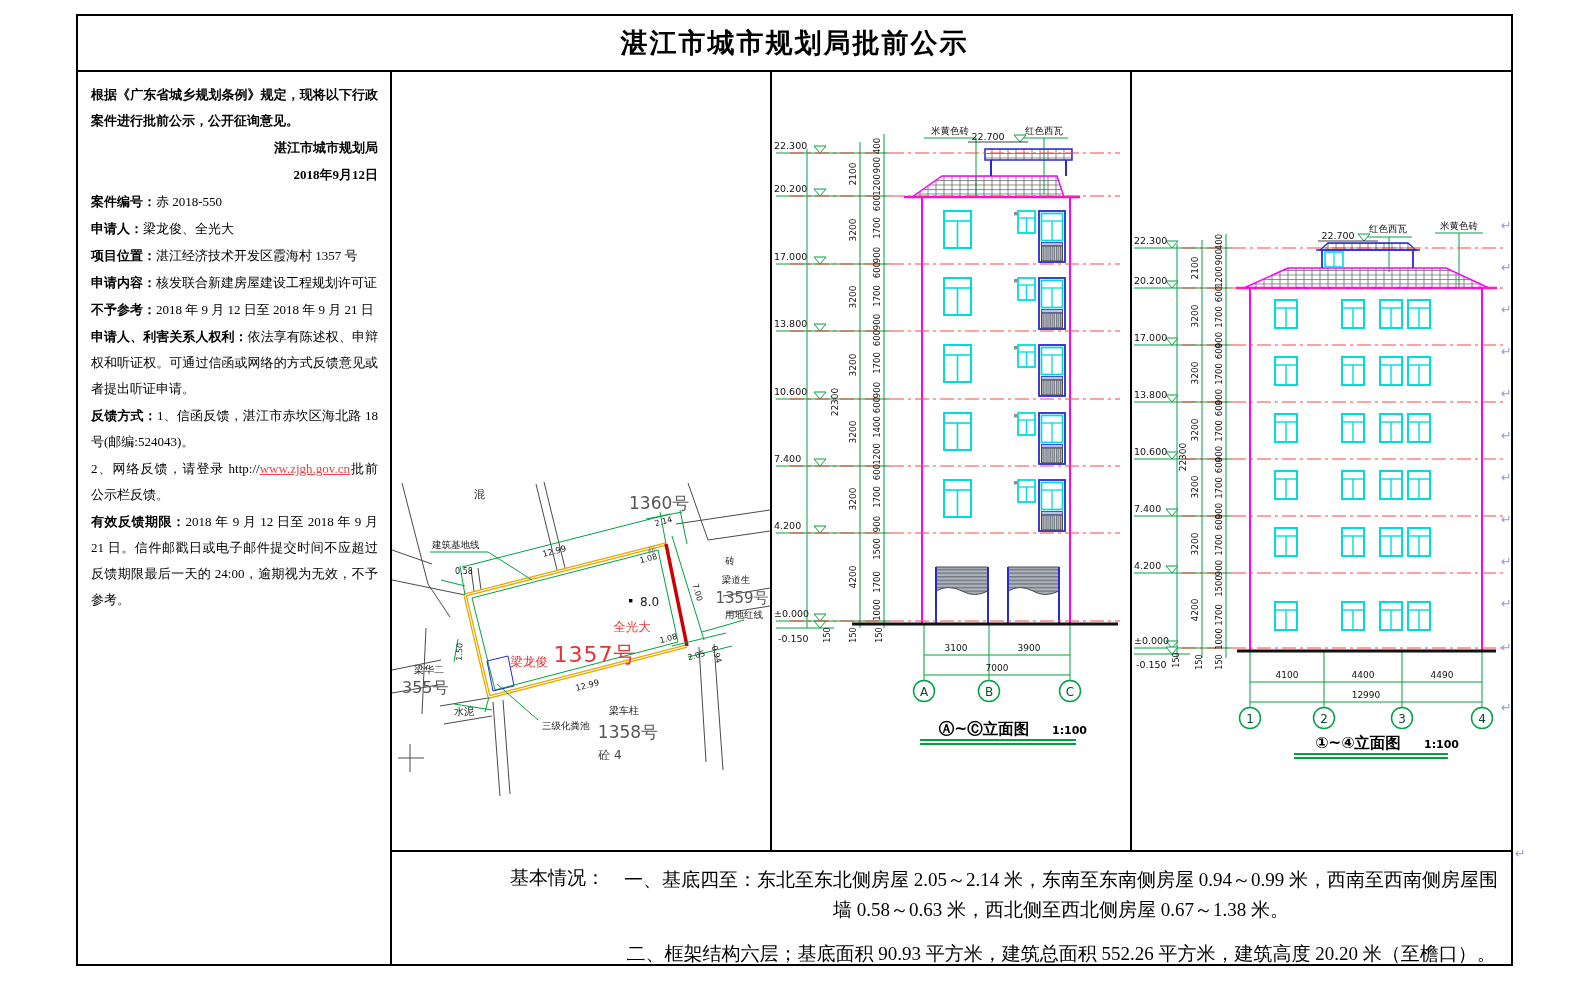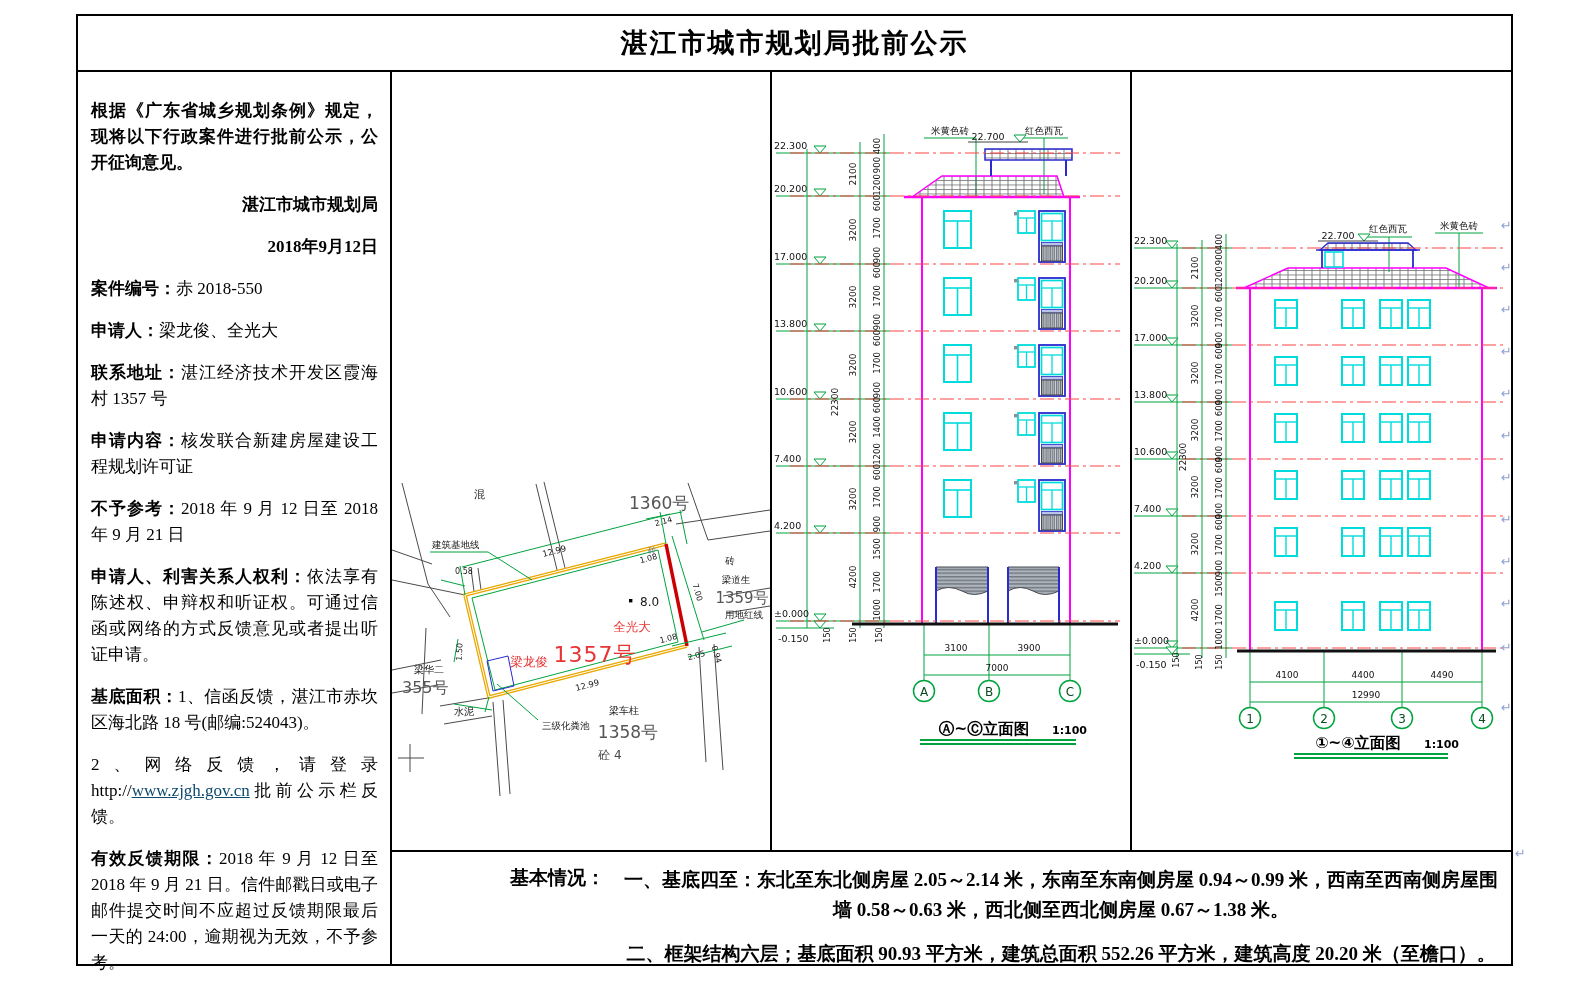--- a/index.html
+++ b/index.html
@@ -7,26 +7,26 @@
         font-family:"Liberation Serif",serif;color:#000;}
   .doc{position:absolute;left:76px;top:14px;width:1437px;height:952px;border:2px solid #000;box-sizing:border-box;}
   .titlebar{position:absolute;left:0;top:0;width:100%;height:56px;border-bottom:2px solid #000;box-sizing:border-box;
             text-align:center;line-height:54px;font-size:27px;font-weight:bold;letter-spacing:2px;}
   .cell{position:absolute;box-sizing:border-box;}
   .cell-left{left:0;top:56px;width:314px;bottom:0;border-right:2px solid #000;padding:10px 12px 0 13px;}
   .cell-site{left:314px;top:56px;width:380px;height:778px;border-right:2px solid #000;}
   .cell-e1{left:694px;top:56px;width:360px;height:778px;border-right:2px solid #000;}
   .cell-e2{left:1054px;top:56px;width:381px;height:778px;}
   .cell-basic{left:314px;top:834px;right:0;bottom:0;border-top:2px solid #000;padding:13px 10px 0 118px;
-              display:flex;gap:16px;font-size:19px;font-weight:bold;}
-  .cell-left p{margin:16px 0 1px 0;font-size:17px;line-height:26px;text-align:justify;}
+              display:flex;gap:16px;font-size:19px;font-weight:normal;}
+  .cell-left p{margin:0 0 1px 0;font-size:13px;line-height:26px;text-align:justify;}
   .cell-left p.r{text-align:right;}
   .b{font-weight:bold;}
   .cell-left b{font-weight:bold;}
-  a.weblink{color:#0c4a6e;text-decoration:underline;cursor:pointer;}
+  a.weblink{color:#ef4444;text-decoration:underline;cursor:pointer;}
   .items{flex:1;}
   .items p{margin:0 0 14px 0;line-height:30px;text-align:center;}
   .basic-label{white-space:nowrap;}
   svg{display:block;}
   svg text{font-family:"DejaVu Sans",sans-serif;}
   .pmark{position:absolute;color:#8e9fd4;font-size:13px;font-family:"DejaVu Sans",sans-serif;}
 </style>
 </head>
 <body>
 
@@ -34,25 +34,25 @@
   <div class="doc">
 
     <div class="titlebar">湛江市城市规划局批前公示</div>
 
     <div class="cell cell-left">
       <p class="b">根据《广东省城乡规划条例》规定，现将以下行政案件进行批前公示，公开征询意见。</p>
       <p class="r b">湛江市城市规划局</p>
       <p class="r b">2018年9月12日</p>
       <p><b>案件编号：</b><span>赤 2018-550</span></p>
       <p><b>申请人：</b><span>梁龙俊、全光大</span></p>
-      <p><b>联系地址：</b><span>湛江经济技术开发区霞海村 1357 号</span></p>
+      <p><b>项目位置：</b><span>湛江经济技术开发区霞海村 1357 号</span></p>
       <p><b>申请内容：</b><span>核发联合新建房屋建设工程规划许可证</span></p>
       <p><b>不予参考：</b><span>2018 年 9 月 12 日至 2018 年 9 月 21 日</span></p>
       <p><b>申请人、利害关系人权利：</b><span>依法享有陈述权、申辩权和听证权。可通过信函或网络的方式反馈意见或者提出听证申请。</span></p>
-      <p><b>基底面积：</b><span>1、信函反馈，湛江市赤坎区海北路 18 号(邮编:524043)。</span></p>
+      <p><b>反馈方式：</b><span>1、信函反馈，湛江市赤坎区海北路 18 号(邮编:524043)。</span></p>
       <p><span>2、网络反馈，请登录 http://</span><a class="weblink">www.zjgh.gov.cn</a><span>批前公示栏反馈。</span></p>
       <p><b>有效反馈期限：</b><span>2018 年 9 月 12 日至 2018 年 9 月 21 日。信件邮戳日或电子邮件提交时间不应超过反馈期限最后一天的 24:00，逾期视为无效，不予参考。</span></p>
     </div>
 
     <div class="cell cell-site">
       <svg width="378" height="776" viewBox="0 0 378 776">
 
         <g stroke="#4a4a4a" stroke-width="1" fill="none">
           <line x1="10" y1="411" x2="36" y2="512"></line>
             <line x1="36" y1="512" x2="58" y2="545"></line>

